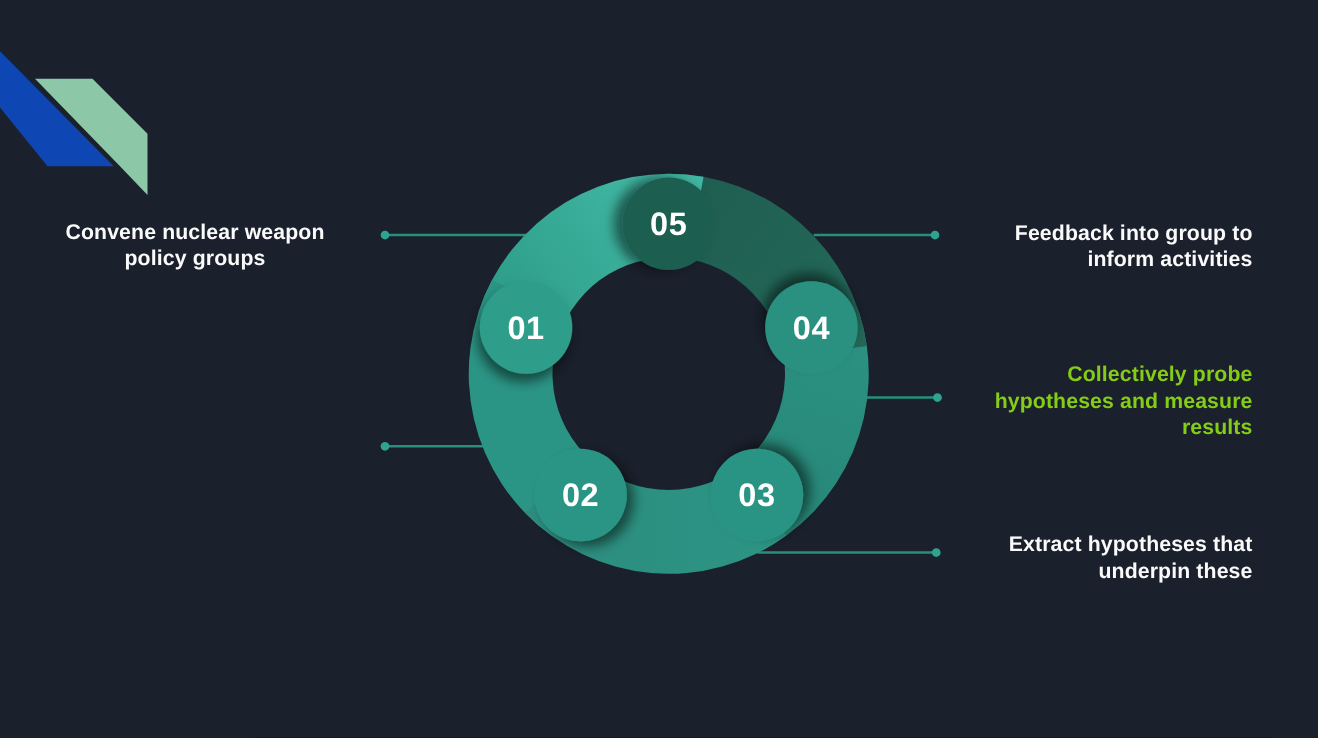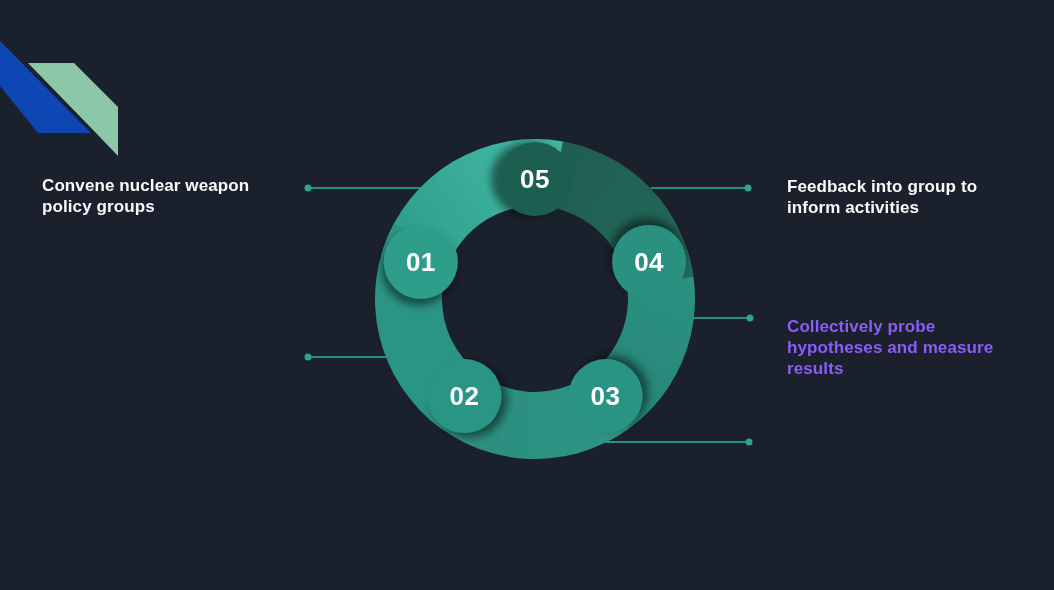--- a/index.html
+++ b/index.html
@@ -1,20 +1,20 @@
 <!DOCTYPE html>
 <html><head>
 <meta charset="utf-8">
 <style>
   html,body{margin:0;padding:0;background:#10141c;}
   .stage{position:relative;width:1054px;height:590px;overflow:hidden;font-family:"Liberation Sans",sans-serif;}
   .stage svg{position:absolute;left:0;top:0;}
   .step-label{position:absolute;font-weight:700;font-size:17px;line-height:21px;letter-spacing:.1px;}
-  .side-left{right:784px;width:228px;text-align:left;}
-  .side-right{left:787px;width:215px;text-align:left;}
+  .side-left{right:784px;width:228px;text-align:center;}
+  .side-right{left:787px;width:215px;text-align:right;}
   .step-number{font-family:"Liberation Sans",sans-serif;font-weight:700;font-size:26px;letter-spacing:.5px;}
 </style>
 </head>
 <body>
 
 <div class="stage" style="background: rgb(26, 32, 44);">
 
   <svg id="diagram-svg" width="1054" height="590" viewBox="0 0 1054 590">
     <polygon points="0,41 91,133 38,133 0,86" fill="#0e47b4"></polygon>
     <polygon points="28,63 74,63 118,107 118,156 96,133" fill="#8cc8a7"></polygon>
@@ -76,16 +76,17 @@
       <text x="464.4657697249032" y="405.08203932499373" text-anchor="middle" fill="#ffffff" class="step-number">02</text>
       <circle cx="605.5342302750968" cy="396.0820393249937" r="37" fill="#2c9484" filter="url(#sh03)"></circle>
       <text x="605.5342302750968" y="405.0820393249937" text-anchor="middle" fill="#ffffff" class="step-number">03</text>
       <circle cx="649.1267819554184" cy="261.9179606750063" r="37" fill="#2b9181" filter="url(#sh04)"></circle>
       <text x="649.1267819554184" y="270.9179606750063" text-anchor="middle" fill="#ffffff" class="step-number">04</text>
       <circle cx="535" cy="179" r="37" fill="#1f5e51" filter="url(#sh05)"></circle>
       <text x="535" y="188" text-anchor="middle" fill="#ffffff" class="step-number">05</text>
     </svg>
 
   <div class="step-label side-left" style="top: 175px; color: rgb(250, 250, 250);">Convene nuclear weapon policy groups</div>
-  <div class="step-label side-right" style="top: 289px; color: #8b5cf6; margin-top: 27px;">Collectively probe hypotheses and measure results</div>
+  <div class="step-label side-right" style="top: 425px; color: rgb(250, 250, 250);">Extract hypotheses that underpin these</div>
+  <div class="step-label side-right" style="top: 289px; color: #84cc16;">Collectively probe hypotheses and measure results</div>
   <div class="step-label side-right" style="top: 176px; color: rgb(250, 250, 250);">Feedback into group to inform activities</div>
 
 </div>
 
 </body></html>

